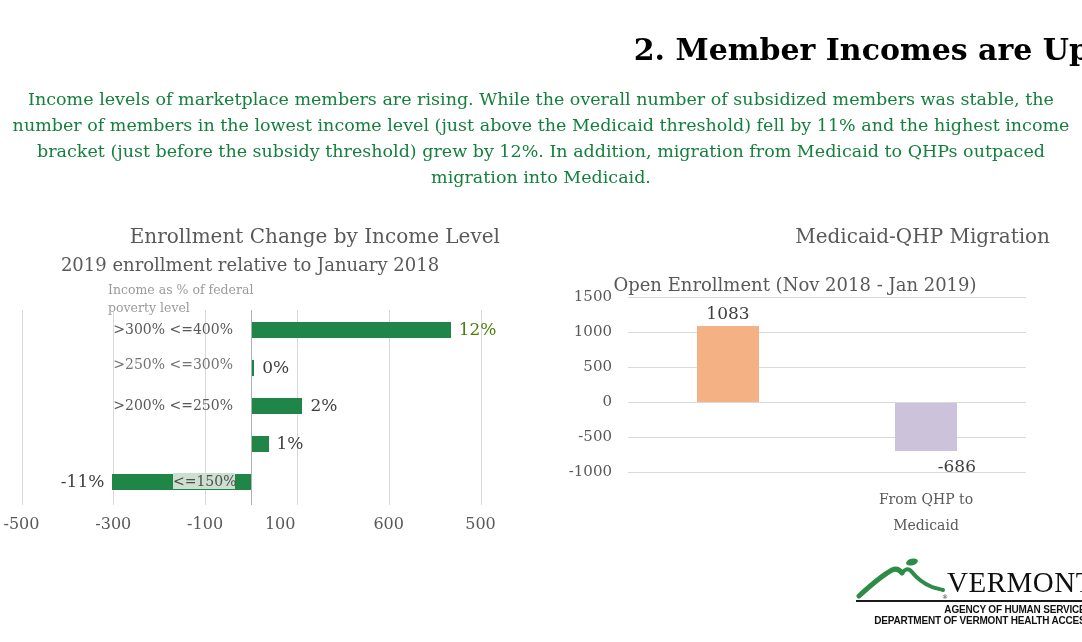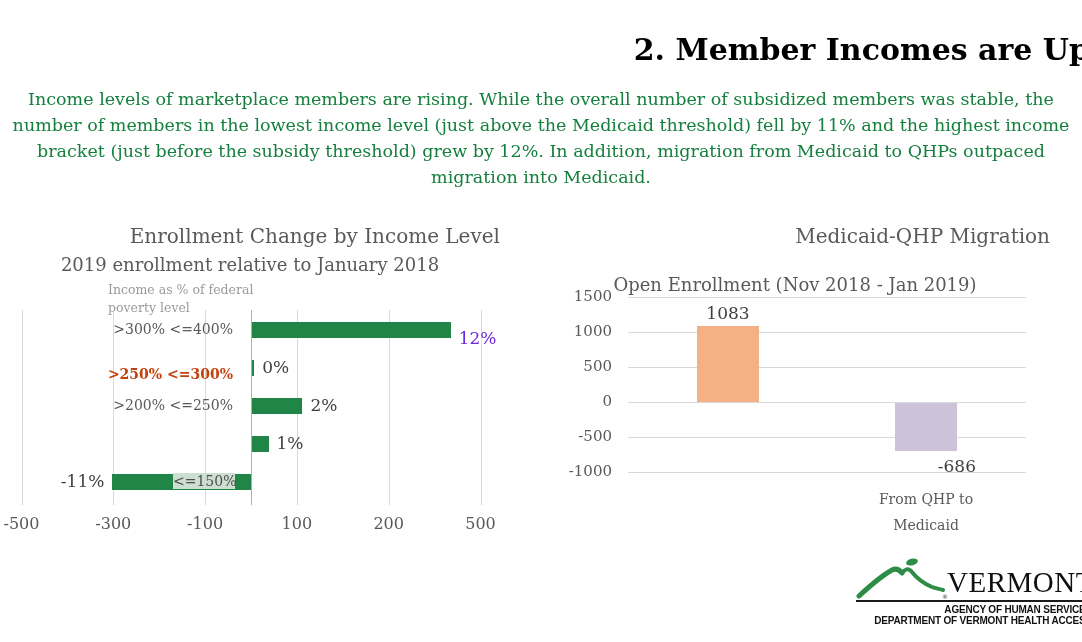--- a/index.html
+++ b/index.html
@@ -52,31 +52,31 @@
 <div class="chart-subtitle" style="left:0;top:254px;width:500px;">2019 enrollment relative to January 2018</div>
 <div id="axis-label-left">Income as % of federal poverty level</div>
 <div id="plotL">
     <div style="position: absolute; left: 21.5px; top: 310px; width: 1px; height: 195px; background: rgb(217, 217, 217);"></div>
     <div style="position: absolute; left: -10.5px; top: 514px; width: 64px; text-align: center; font-size: 16px; color: rgb(89, 89, 89);">-500</div>
     <div style="position: absolute; left: 113.3px; top: 310px; width: 1px; height: 195px; background: rgb(217, 217, 217);"></div>
     <div style="position: absolute; left: 81.3px; top: 514px; width: 64px; text-align: center; font-size: 16px; color: rgb(89, 89, 89);">-300</div>
     <div style="position: absolute; left: 205.1px; top: 310px; width: 1px; height: 195px; background: rgb(217, 217, 217);"></div>
     <div style="position: absolute; left: 173.1px; top: 514px; width: 64px; text-align: center; font-size: 16px; color: rgb(89, 89, 89);">-100</div>
     <div style="position: absolute; left: 296.9px; top: 310px; width: 1px; height: 195px; background: rgb(217, 217, 217);"></div>
-    <div style="position: absolute; left: 264.9px; top: 514px; width: 64px; text-align: center; font-size: 16px; color: rgb(89, 89, 89);">100</div>
+    <div style="position: absolute; left: 264.9px; top: 514px; width: 64px; font-size: 16px; color: rgb(89, 89, 89);">100</div>
     <div style="position: absolute; left: 388.7px; top: 310px; width: 1px; height: 195px; background: rgb(217, 217, 217);"></div>
-    <div style="position: absolute; left: 356.7px; top: 514px; width: 64px; text-align: center; font-size: 16px; color: rgb(89, 89, 89);">200</div>
+    <div style="position: absolute; left: 356.7px; top: 514px; width: 64px; text-align: center; font-size: 16px; color: rgb(89, 89, 89);">600</div>
     <div style="position: absolute; left: 480.5px; top: 310px; width: 1px; height: 195px; background: rgb(217, 217, 217);"></div>
     <div style="position: absolute; left: 448.5px; top: 514px; width: 64px; text-align: center; font-size: 16px; color: rgb(89, 89, 89);">500</div>
     <div style="position: absolute; left: 251px; top: 310px; width: 1px; height: 195px; background: rgb(176, 176, 176);"></div>
     <div style="position: absolute; left: 252px; top: 322px; width: 198.747px; height: 16px; background: rgb(32, 134, 72);"></div>
     <div style="position: absolute; left: 53px; top: 321px; width: 180px; text-align: right; font-size: 14px; color: rgb(89, 89, 89);">&gt;300% &lt;=400%</div>
-    <div style="position: absolute; left: 458.747px; top: 328px; font-size: 17px; color: #6d28d9;">12%</div>
+    <div style="position: absolute; left: 458.747px; top: 319px; font-size: 17px; color: #4d7c0f;">12%</div>
     <div style="position: absolute; left: 252px; top: 360px; width: 2.295px; height: 16px; background: rgb(32, 134, 72);"></div>
-    <div style="position: absolute; left: 53px; top: 366px; width: 180px; text-align: right; font-size: 14px; color: #c2410c; font-weight: bold;">&gt;250% &lt;=300%</div>
+    <div style="position: absolute; left: 53px; top: 356px; width: 180px; text-align: right; font-size: 14px; color: #737373;">&gt;250% &lt;=300%</div>
     <div style="position: absolute; left: 262.295px; top: 357px; font-size: 17px; color: rgb(63, 63, 63);">0%</div>
     <div style="position: absolute; left: 252px; top: 398px; width: 50.49px; height: 16px; background: rgb(32, 134, 72);"></div>
     <div style="position: absolute; left: 53px; top: 397px; width: 180px; text-align: right; font-size: 14px; color: rgb(89, 89, 89);">&gt;200% &lt;=250%</div>
     <div style="position: absolute; left: 310.49px; top: 395px; font-size: 17px; color: rgb(63, 63, 63);">2%</div>
     <div style="position: absolute; left: 252px; top: 436px; width: 16.524px; height: 16px; background: rgb(32, 134, 72);"></div>
     <div style="position: absolute; left: 276.524px; top: 433px; font-size: 17px; color: rgb(63, 63, 63);">1%</div>
     <div style="position: absolute; left: 112.382px; top: 474px; width: 138.618px; height: 16px; background: rgb(32, 134, 72);"></div>
     <div style="position: absolute; left: 173px; top: 473px; width: 62px; text-align: center; font-size: 14px; color: rgb(77, 77, 77); background: rgb(205, 223, 208);">&lt;=150%</div>
     <div style="position: absolute; left: 42.382px; top: 471px; width: 62px; text-align: right; font-size: 17px; color: rgb(63, 63, 63);">-11%</div>
   </div>

